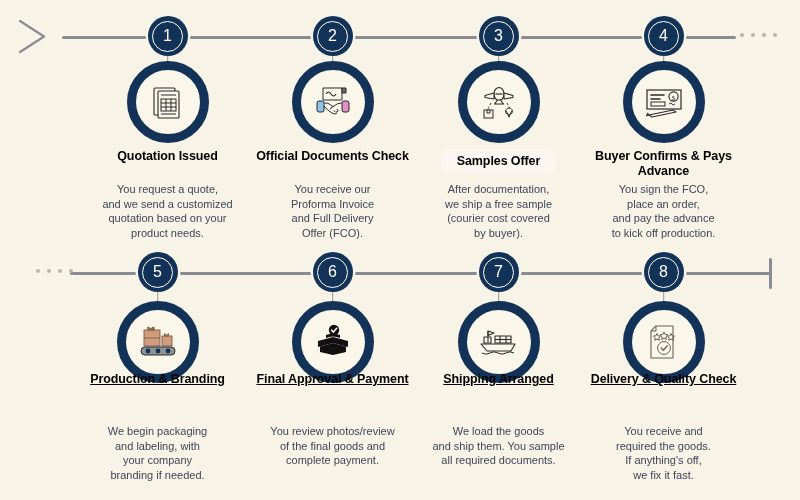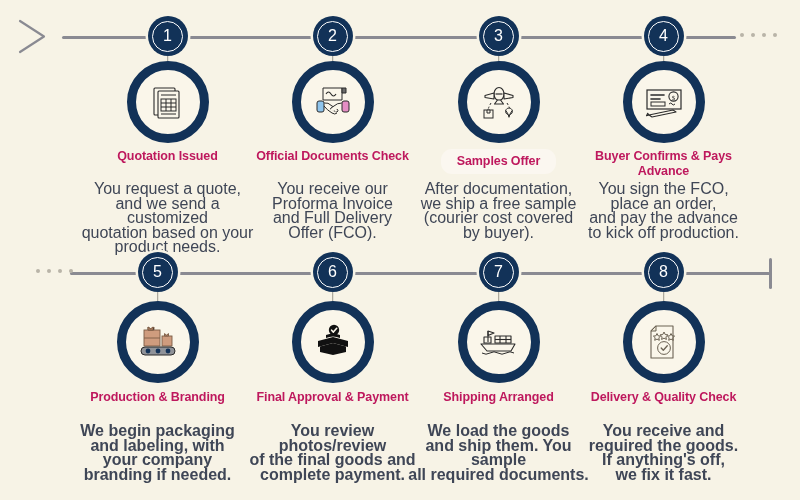--- a/index.html
+++ b/index.html
@@ -125,54 +125,54 @@
     justify-content: center;
   }
   .icon-ring svg { display: block; }
 
   .title {
     position: absolute;
     left: 0;
     width: 100%;
     font-size: 12.5px;
     font-weight: bold;
-    color: #be185d;
+    color: #000000;
     line-height: 15px;
     letter-spacing: -0.1px;
   }
   .title .pill {
     display: inline-block;
     padding: 5px 16px;
     border-radius: 11px;
     background: #fbf7f0;
   }
 
   .desc {
     position: absolute;
     left: -6px;
     width: calc(100% + 12px);
-    font-size: 16px;
+    font-size: 11px;
     color: #3f4656;
     line-height: 14.5px;
     white-space: pre-line;
   }
 
   
   .row1 .badge     { top: 16px; }
   .row1 .stem      { top: 56px; height: 16px; }
   .row1 .icon-ring { top: 61px; }
   .row1 .title     { top: 149px; }
   .row1 .desc      { top: 182px; }
 
   
   .row2 .badge     { top: 252px; }
   .row2 .stem      { top: 292px; height: 16px; }
   .row2 .icon-ring { top: 301px; }
-  .row2 .title     { top: 390px; }
-  .row2 .desc      { top: 424px; font-weight: bold; }
+  .row2 .title     { top: 372px; text-decoration: underline; }
+  .row2 .desc      { top: 424px; }
 </style>
 </head>
 <body>
 
 <div id="canvas">
 
   <div class="rail rail-top"></div>
   <div class="rail rail-bot"></div>
 
   <div class="arrow-head">

